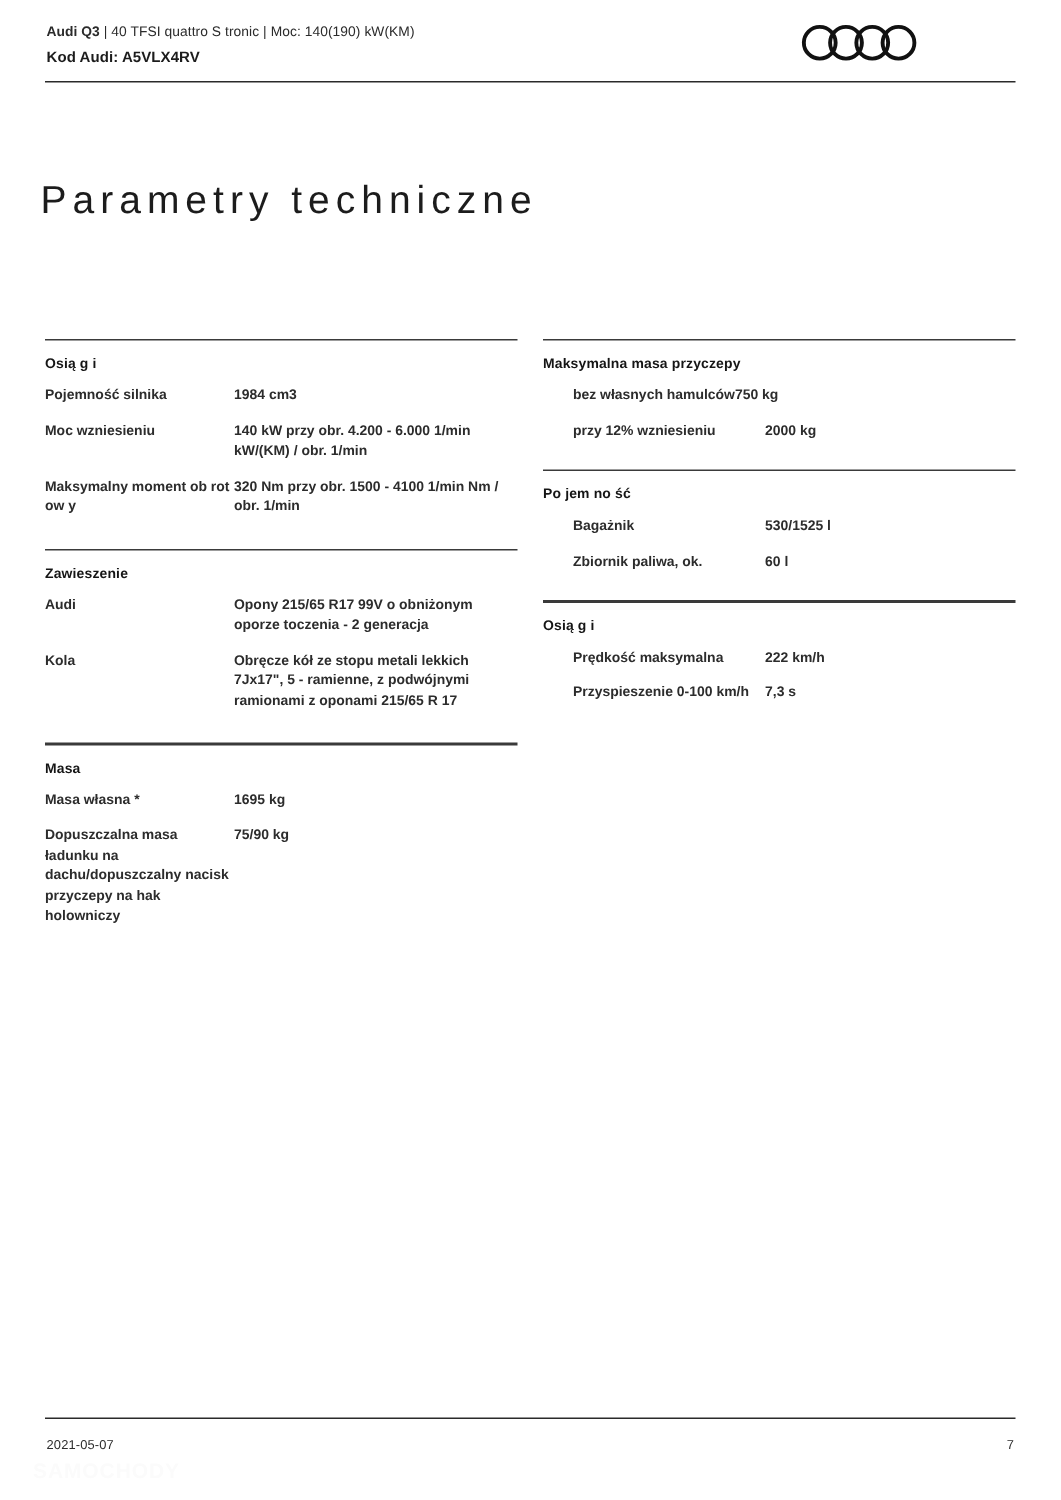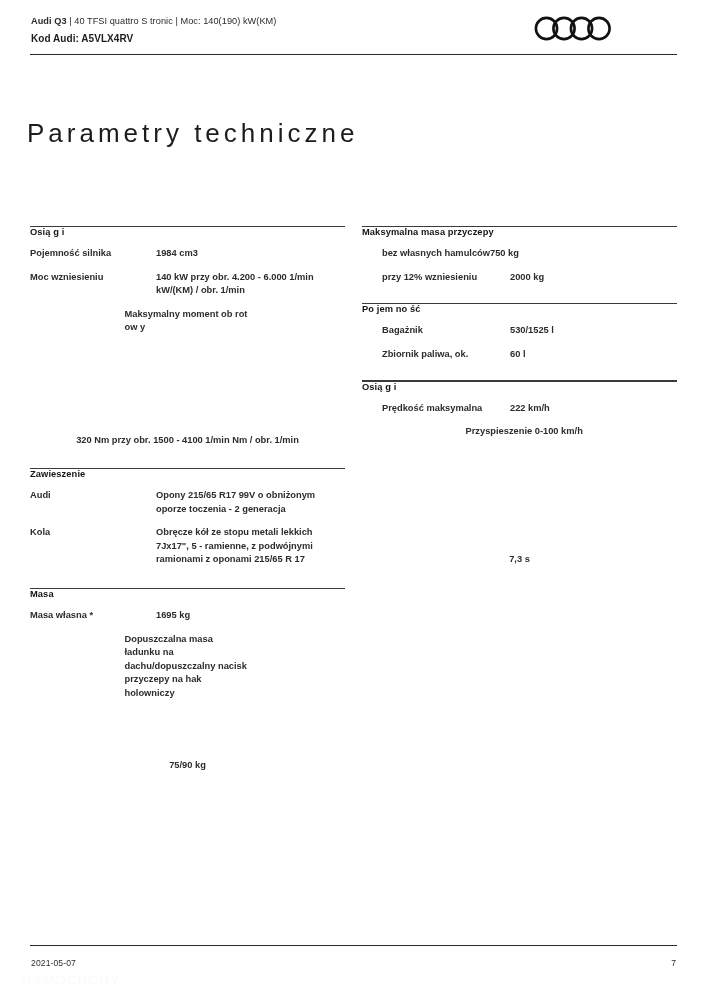--- a/index.html
+++ b/index.html
@@ -81,21 +81,21 @@
   .section { width: 100%; }
   .section-rule {
     width: 100%;
     height: 1.2px;
     background: #3a3a3a;
   }
   .section-title {
     font-size: 9.3px;
     font-weight: 700;
     color: #151515;
-    margin-top: 0;
+    margin-top: 10px;
     margin-bottom: 5px;
     letter-spacing: 0.1px;
   }
   .spacer-14 { height: 14px; }
   .spacer-16 { height: 16px; }
 
   .rows { width: 100%; }
   .row {
     display: flex;
     align-items: flex-start;
@@ -117,21 +117,21 @@
     color: #2c2c2c;
     flex: 1 1 auto;
   }
   
   .col-right .row .label { width: 128px; flex: 0 0 128px; margin-left: 20px; }
 
   
   .row.tight .label { width: auto; flex: 0 0 auto; padding-right: 0; }
 
   
-  .row.align-top { align-items: center; flex-direction: column; }
+  .row.align-top { align-items: flex-start; }
 
   
   .footer-rule {
     position: absolute;
     left: 30px;
     top: 945px;
     width: 647px;
     height: 1px;
     background: #2a2a2a;
   }

